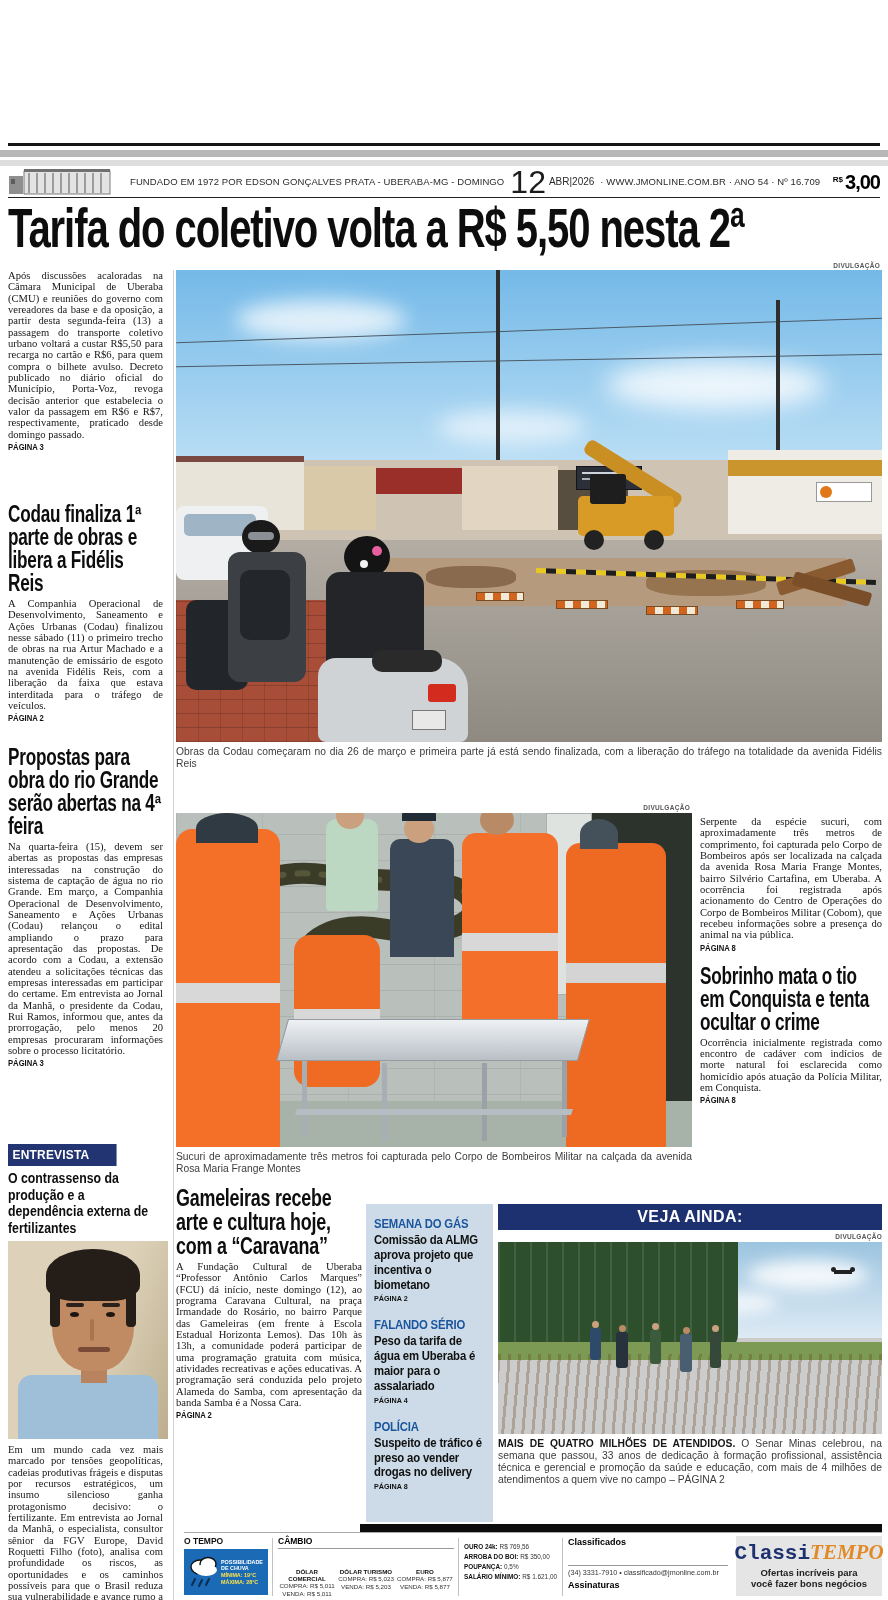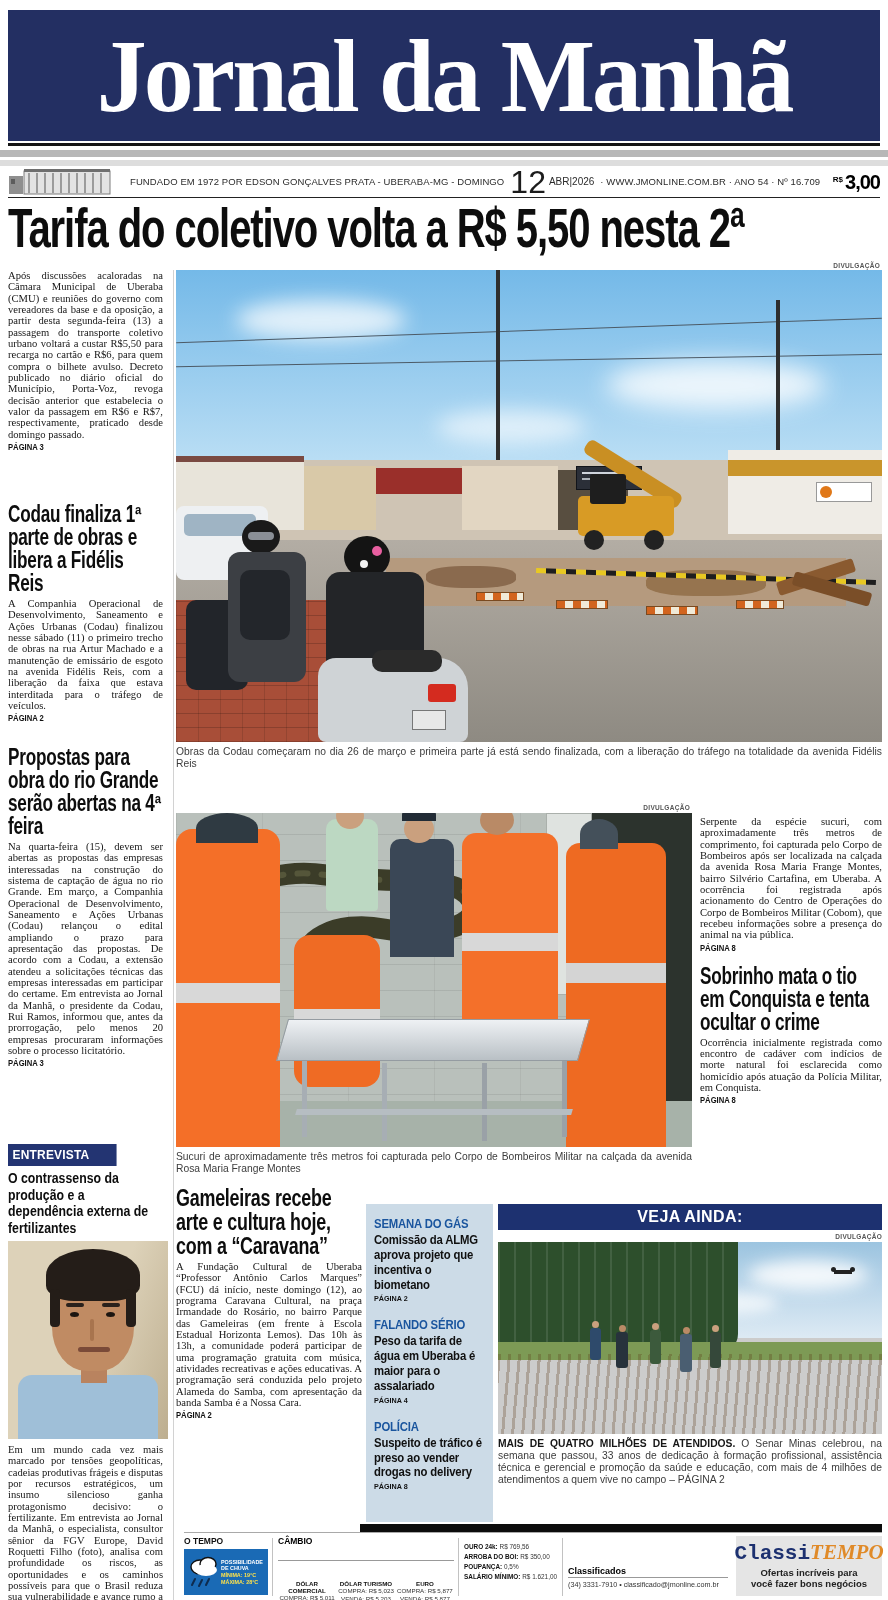--- a/index.html
+++ b/index.html
@@ -57,46 +57,43 @@
   #blackbar{position:absolute;left:360px;top:1524px;width:522px;height:8px;background:#0c0c0c;}
   #footer-rule{position:absolute;left:184px;top:1532px;width:698px;height:1px;background:#a9a9a9;}
   .vdiv{position:absolute;top:1538px;height:58px;width:1px;background:#c2c2c2;}
   #tempo{position:absolute;left:184px;top:1536px;width:84px;}
   #tempo .tl{font-size:8.5px;font-weight:bold;color:#111;margin-bottom:3px;}
   #tempo .tbox{width:84px;height:46px;background:#1a6ab5;display:flex;align-items:center;padding:2px;}
   #tempo .wtxt{display:flex;flex-direction:column;gap:1px;margin-left:1px;}
   #tempo .wtxt b{font-size:5.4px;color:#fff;line-height:1.15;}
   #tempo .wtxt i{font-size:5.4px;font-style:normal;font-weight:bold;color:#ffe24a;line-height:1.15;}
   #cambio{position:absolute;left:278px;top:1536px;width:176px;}
-  #cambio .fh{font-size:8.5px;font-weight:bold;border-bottom:1px solid #999;padding-bottom:14px;margin-bottom:19px;}
+  #cambio .fh{font-size:8.5px;font-weight:bold;border-bottom:1px solid #999;padding-bottom:2px;margin-bottom:19px;}
   .fxrow{display:flex;justify-content:space-between;}
   .fxc{width:33%;text-align:center;}
   .fxc.w2{width:44%;}
   .fxc b{display:block;font-size:6.2px;color:#111;}
   .fxc span{display:block;font-size:6.2px;color:#333;line-height:1.25;}
   #ouro{position:absolute;left:464px;top:1542px;width:96px;}
   #ouro .ir{font-size:6.4px;color:#333;line-height:1.55;}
   #ouro .ir b{color:#111;}
   #classif{position:absolute;left:568px;top:1537px;width:160px;}
-  #classif .ch{font-size:9px;font-weight:bold;border-bottom:1px solid #999;padding-bottom:1px;margin-bottom:2px;margin-top:29px;}
+  #classif .ch{font-size:9px;font-weight:bold;border-bottom:1px solid #999;padding-bottom:18px;margin-bottom:2px;}
   #classif .cp{font-size:7.2px;color:#333;margin-bottom:3px;}
   #cmais{position:absolute;left:736px;top:1536px;width:146px;height:60px;background:#e5e5e5;
      display:flex;flex-direction:column;align-items:center;justify-content:center;}
   #cmais .b1{font-family:Liberation Mono, monospace;font-weight:bold;font-size:21px;color:#1d3170;line-height:1;}
   #cmais .b2{font-family:"Liberation Serif",serif;font-weight:bold;font-style:italic;font-size:21px;color:#e08a28;line-height:1;}
   #cmais .tg{font-size:9.5px;font-weight:bold;color:#222;line-height:1.15;}
 </style>
 </head>
 <body>
 
 <div id="page">
 
-  <div id="masthead">
-    <div class="title">Jornal da Manhã</div>
-  </div>
   <div class="rule-b" style="top:143px;"></div>
   <div class="rule-g1" style="top:150px;"></div>
   <div class="rule-g2" style="top:160px;"></div>
 
   <div id="dateline">
     <svg width="112" height="27" viewBox="0 0 112 27" style="margin-right:10px;flex:none;">
       <rect x="1" y="8" width="14" height="18" fill="#8f8f8f"></rect>
       <rect x="16" y="3" width="86" height="23" fill="#e3e3e3" stroke="#7d7d7d"></rect>
       <g stroke="#7d7d7d" stroke-width="1.4">
         <line x1="21" y1="5" x2="21" y2="25"></line>

